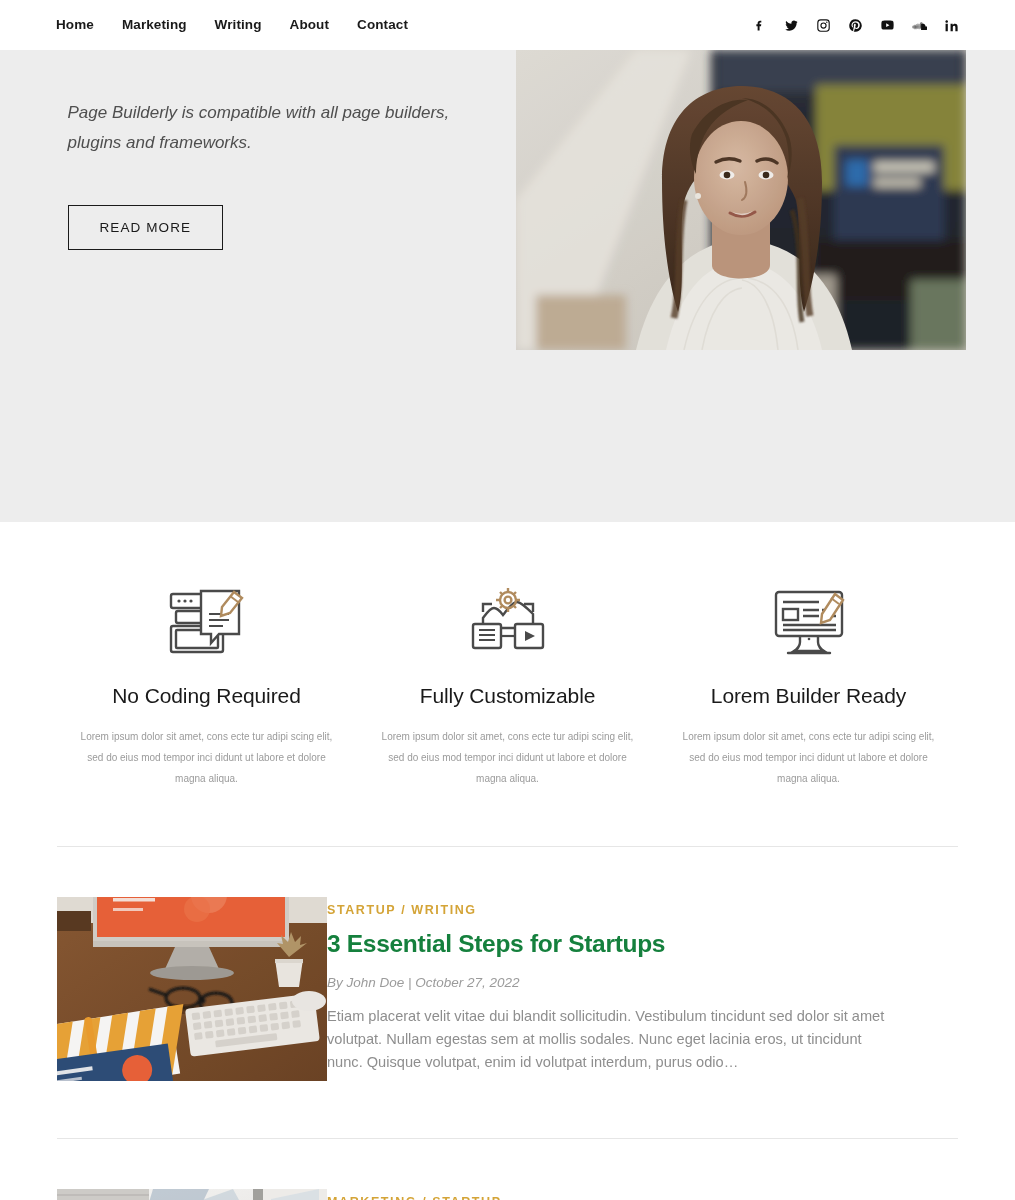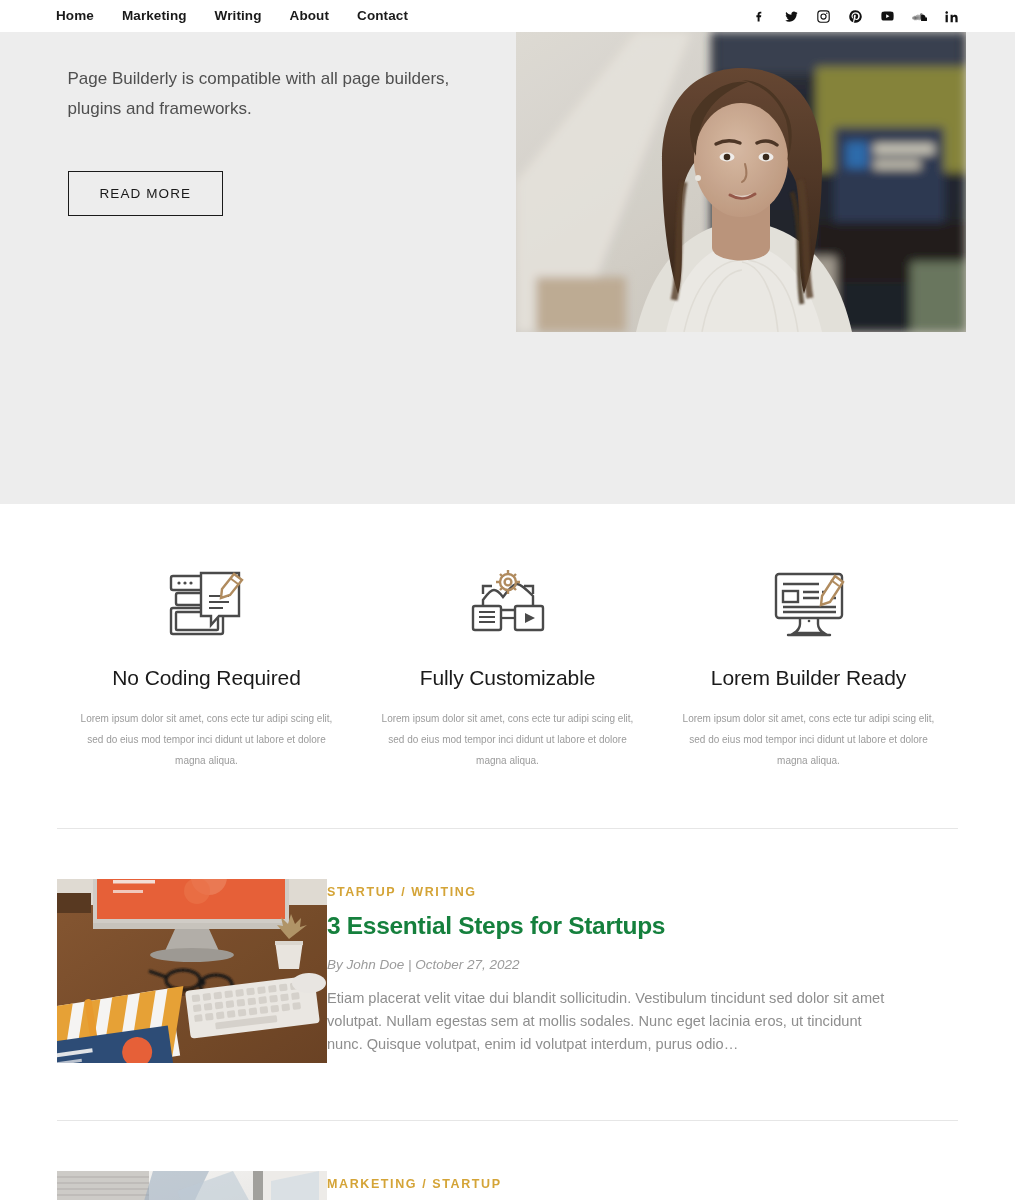--- a/index.html
+++ b/index.html
@@ -7,21 +7,21 @@
     width: 1015px;
     height: 1200px;
     overflow: hidden;
     background: #ffffff;
     font-family: "Liberation Sans", sans-serif;
     -webkit-font-smoothing: antialiased;
   }
 
   
   .navbar {
-    height: 32px;
+    height: 50px;
     background: #ffffff;
     display: flex;
     align-items: center;
     padding: 0 56px 0 56px;
     position: relative;
   }
   .nav-links { display: flex; align-items: center; gap: 28px; }
   .nav-link {
     font-size: 13.5px;
     font-weight: 700;
@@ -58,26 +58,27 @@
     width: 432px;
   }
   .hero-title {
     font-size: 44px;
     line-height: 59px;
     font-weight: 400;
     color: #141414;
     letter-spacing: -0.4px;
   }
   .hero-sub {
-    margin-top: 20px;
+    margin-top: 36px;
     font-size: 17px;
     line-height: 30px;
     color: #4f4f4f;
     font-weight: 400;
     width: 428px;
+    font-style: italic;
   }
   .read-more {
     margin-top: 47px;
     display: inline-block;
     border: 1.4px solid #1a1a1a;
     background: transparent;
     padding: 14px 31px 14px 31px;
     font-size: 13.5px;
     letter-spacing: 1.1px;
     color: #1a1a1a;

